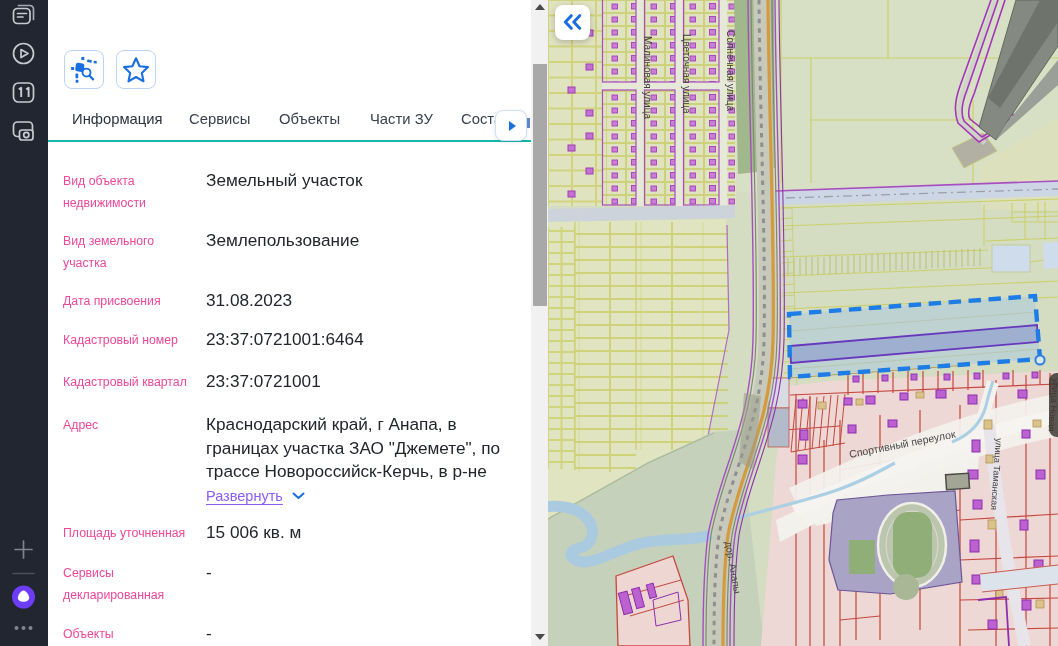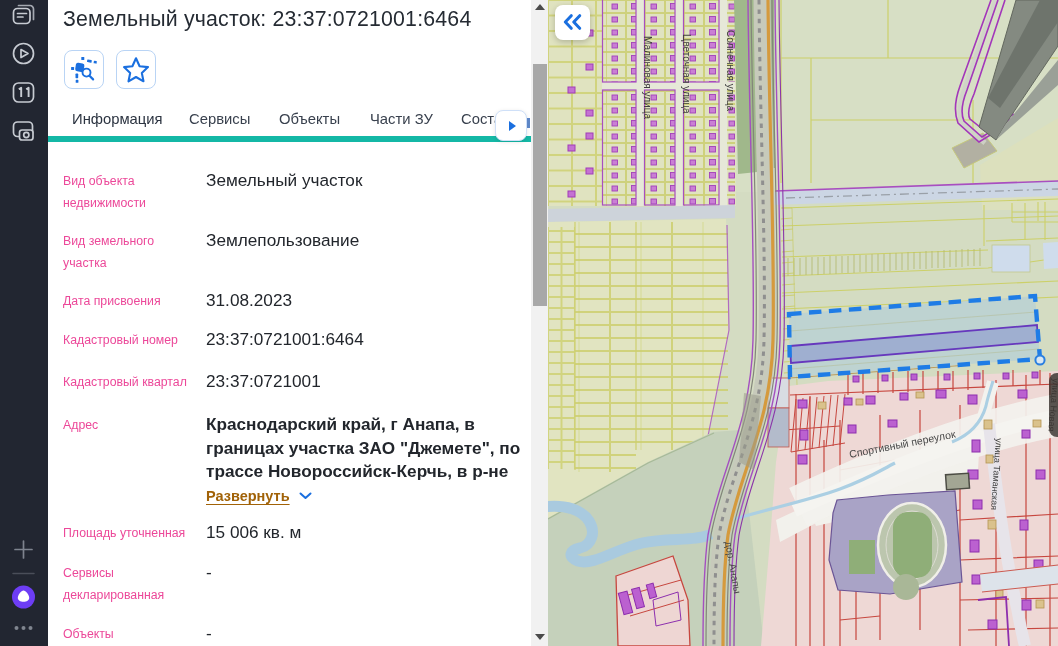--- a/index.html
+++ b/index.html
@@ -12,31 +12,31 @@
 
   
   #panel { position:absolute; left:48px; top:0; width:483px; height:646px; background:#fff; }
   .title { position:absolute; left:15px; top:7px; font-size:21.3px; font-weight:500; color:#252b33; letter-spacing:0.2px; }
   .toolbtn { position:absolute; top:50px; width:40px; height:39px; border:1px solid #b9d4f5; border-radius:8px; background:#fff; }
   #btn1 { left:16px; }
   #btn2 { left:68px; }
   .toolbtn svg { position:absolute; left:50%; top:50%; transform:translate(-50%,-50%); }
 
   
-  #tabs { position:absolute; left:0px; top:108px; width:483px; height:34px; border-bottom:6px solid #14b8a6; }
+  #tabs { position:absolute; left:0px; top:108px; width:483px; height:34px; border-bottom:2px solid #14b8a6; }
   .tab { position:absolute; top:3px; font-size:14.8px; color:#39414e; white-space:nowrap; }
   .tab.active { color:#2b3340; }
   #tabarrow { position:absolute; left:447px; top:2px; width:32px; height:31px; background:#fff; border:1px solid #cfe0f8; border-radius:8px; box-shadow:0 1px 4px rgba(0,0,0,.10); }
   #tabarrow:after { content:""; position:absolute; left:12.5px; top:10px; border-left:7px solid #1a6fdf; border-top:5.5px solid transparent; border-bottom:5.5px solid transparent; }
 
   
   .row { position:absolute; left:15px; width:452px; }
   .lab { position:absolute; left:0; top:0; width:126px; font-size:12.3px; line-height:21.5px; color:#ec4899; }
   .val { position:absolute; left:143px; top:-2px; width:290px; font-size:17.2px; line-height:23.6px; color:#22262c; }
-  .expand { color:#a16207; font-size:14.5px; text-decoration:underline; text-underline-offset:3px; }
+  .expand { color:#8b5cf6; font-size:14.5px; text-decoration:underline; text-underline-offset:3px; }
 
   
   #pscroll { position:absolute; left:531px; top:0; width:17px; height:646px; background:#f1f1f1; }
   #pthumb { position:absolute; left:1.5px; top:64px; width:14px; height:242px; background:#a8a8a8; }
   .sarrow { position:absolute; left:4px; width:0; height:0; }
 
   
   #map { position:absolute; left:548px; top:0; width:510px; height:646px; background:#d3dcc2; }
   #collapse { position:absolute; left:7px; top:5px; width:35px; height:35px; background:#fff; border-radius:8px; box-shadow:0 2px 6px rgba(0,0,0,.22); }
   #legend { position:absolute; left:13px; top:592px; width:432px; height:47px; background:#fff; border-radius:8px; box-shadow:0 2px 8px rgba(0,0,0,.12); }
@@ -67,21 +67,20 @@
       <path d="M23.5,590.5 c2.2,0 5.7,4.6 5.7,7.2 c0,2.5 -2.5,4 -5.7,4 c-3.2,0 -5.7,-1.5 -5.7,-4 c0,-2.6 3.5,-7.2 5.7,-7.2 z" fill="#fff"></path>
       <g fill="#80858f">
         <circle cx="16.5" cy="628" r="2"></circle>
           <circle cx="23.5" cy="628" r="2"></circle>
           <circle cx="30.5" cy="628" r="2"></circle>
       </g>
     </svg>
   </div>
 
   <div id="panel">
-    <div class="title">Земельный участок: 23:37:0721001:6464</div>
     <div class="toolbtn" id="btn1">
       <svg width="27" height="28" viewBox="0 0 27 28">
         <g fill="#1a6fdf">
           <rect x="5" y="7" width="8.6" height="8.6" rx="2.2" transform="rotate(9 9.3 11.3)"></rect>
           <rect x="10.8" y="1" width="3" height="3" rx="0.6"></rect>
           <rect x="16.6" y="3.7" width="4.6" height="2.7" rx="0.6" transform="rotate(9 18.9 5)"></rect>
           <rect x="23.2" y="4.8" width="3" height="2.7" rx="0.6" transform="rotate(9 24.7 6.2)"></rect>
           <rect x="0.6" y="11" width="3" height="3" rx="0.6"></rect>
           <rect x="5" y="17.6" width="2.7" height="4.6" rx="0.6"></rect>
           <rect x="5.2" y="23.8" width="2.7" height="3" rx="0.6"></rect>
@@ -121,21 +120,21 @@
     <div class="row" style="top:330px">
         <span class="lab">Кадастровый номер</span>
         <span class="val">23:37:0721001:6464</span>
       </div>
     <div class="row" style="top:372px">
         <span class="lab">Кадастровый квартал</span>
         <span class="val">23:37:0721001</span>
       </div>
     <div class="row" style="top:415px">
         <span class="lab">Адрес</span>
-        <span class="val" style="width:320px; white-space:nowrap;font-weight:bold;">Краснодарский край, г Анапа, в<br>границах участка ЗАО "Джемете", по<br>трассе Новороссийск-Керчь, в р-не<br><span class="expand">Развернуть</span>&nbsp;&nbsp;<svg width="13" height="8" viewBox="0 0 13 8" style="vertical-align:1px">
+        <span class="val" style="width:320px; white-space:nowrap;">Краснодарский край, г Анапа, в<br>границах участка ЗАО "Джемете", по<br>трассе Новороссийск-Керчь, в р-не<br><span class="expand">Развернуть</span>&nbsp;&nbsp;<svg width="13" height="8" viewBox="0 0 13 8" style="vertical-align:1px">
             <path d="M1.5,1.5 L6.5,6 L11.5,1.5" fill="none" stroke="#1a6fdf" stroke-width="2" stroke-linecap="round" stroke-linejoin="round"></path>
           </svg></span>
       </div>
     <div class="row" style="top:523px">
         <span class="lab">Площадь уточненная</span>
         <span class="val">15 006 кв. м</span>
       </div>
     <div class="row" style="top:563px">
         <span class="lab">Сервисы декларированная</span>
         <span class="val">-</span>

